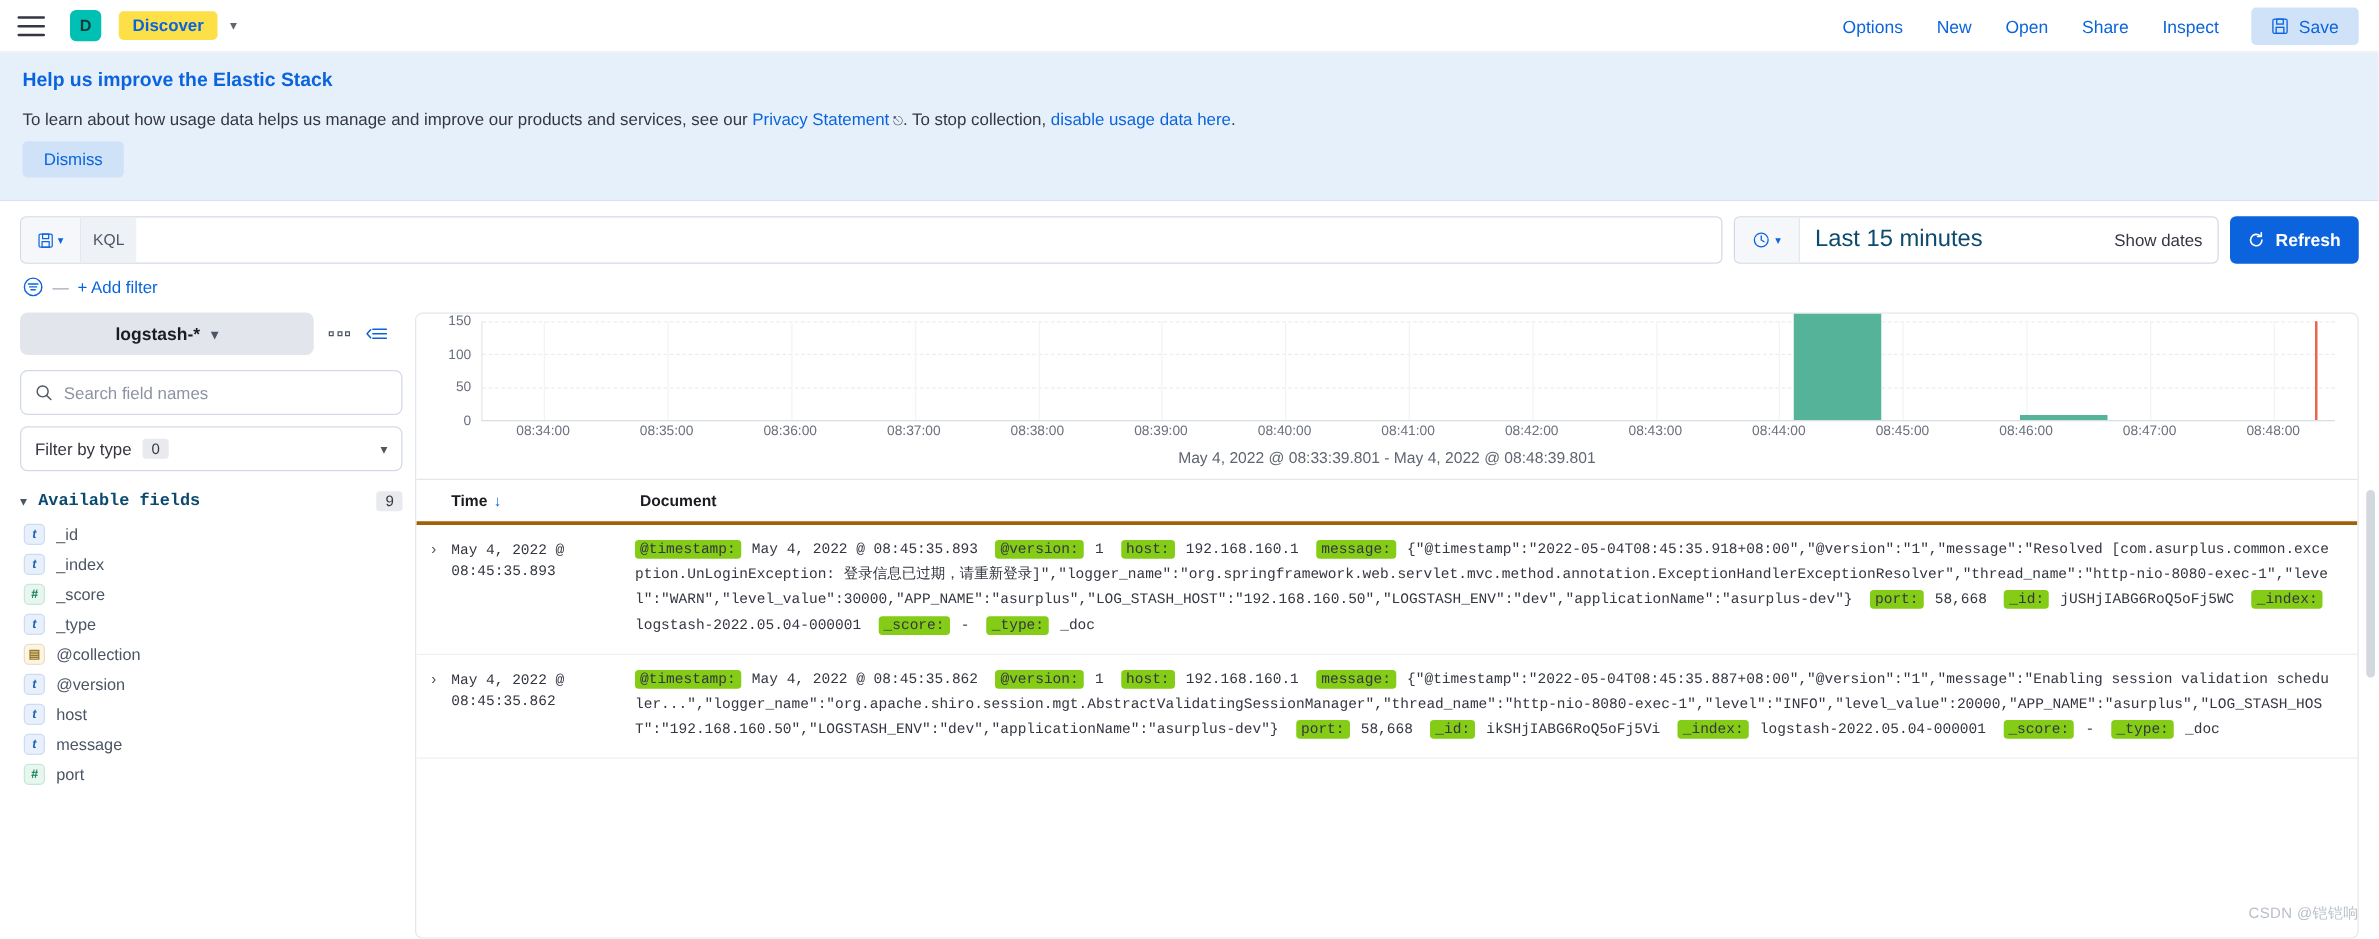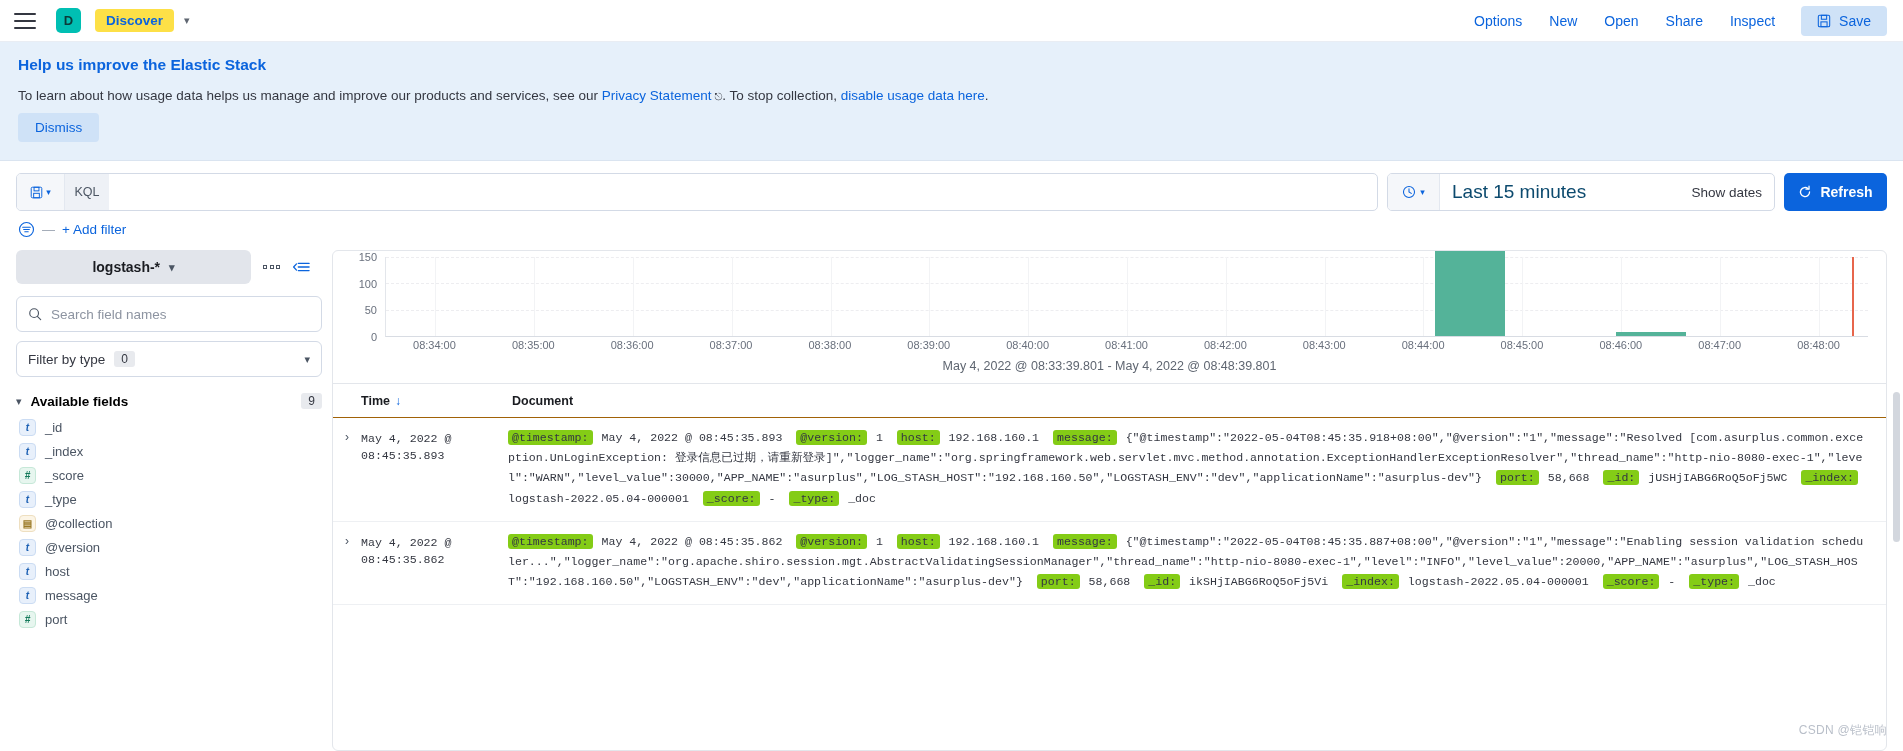--- a/index.html
+++ b/index.html
@@ -126,21 +126,21 @@
   .count-badge {
     background: #e8eaee; color: #343741; font-size: 12px;
     border-radius: 3px; padding: 1px 7px; margin-left: 9px;
   }
   .grow { flex: 1; }
   .chev { color: #4b5563; font-size: 11px; }
   .avail-head {
     display: flex; align-items: center; gap: 9px;
     margin-top: 16px; cursor: pointer;
   }
-  .avail-head .t { font-size: 13.5px; font-weight: 700; color: #000000; }
+  .avail-head .t { font-size: 13.5px; font-weight: 700; color: #0c4a6e; font-family: Liberation Mono, monospace; }
   .field-list { margin-top: 6px; overflow: hidden; }
   .field-item {
     display: flex; align-items: center; gap: 9px;
     height: 24px; padding-left: 3px; cursor: pointer;
   }
   .ftype {
     width: 17px; height: 17px; border-radius: 4px;
     font-size: 10px; font-style: italic; font-weight: 700;
     display: flex; align-items: center; justify-content: center;
   }
@@ -165,21 +165,21 @@
   .gridh { position: absolute; left: 0; right: 0; border-top: 1px dashed #ededf0; }
   .gridv { position: absolute; top: 0; bottom: 0; border-left: 1px solid #f2f3f5; }
   .bar { position: absolute; bottom: 0; background: #54b399; }
   .marker { position: absolute; top: 0; bottom: 0; width: 2px; background: #e7664c; }
   .xaxis { position: relative; height: 18px; margin-left: 34px; }
   .xtick { position: absolute; top: 2px; font-size: 11px; color: #69707d; transform: translateX(-50%); white-space: nowrap; }
   .range-cap { text-align: center; font-size: 12.5px; color: #5f6671; padding: 4px 0 10px 0; }
 
   
   .doc-table { flex: 1; border-top: 1px solid #e3e6eb; overflow: hidden; min-height: 0; }
-  .thead { display: flex; padding: 10px 0 9px 0; border-bottom: 1px solid #a16207; }
+  .thead { display: flex; padding: 10px 0 9px 0; border-bottom: 3px solid #a16207; }
   .th-time { width: 175px; padding-left: 28px; font-size: 12.5px; font-weight: 700; color: #1a1c21; display: flex; align-items: center; gap: 5px; cursor: pointer; }
   .sort-arrow { color: #0b64dd; font-size: 12px; }
   .th-doc { font-size: 12.5px; font-weight: 700; color: #1a1c21; padding-left: 4px; }
   .drow { display: flex; border-bottom: 1px solid #eef0f3; padding: 10px 0 12px 0; }
   .d-exp { width: 28px; display: flex; justify-content: center; padding-top: 2px; color: #4b5563; font-size: 12px; cursor: pointer; }
   .d-time {
     width: 147px; font-family: "Liberation Mono", monospace;
     font-size: 11.6px; color: #343741; padding-top: 2px; line-height: 1.5;
   }
   .d-doc {

